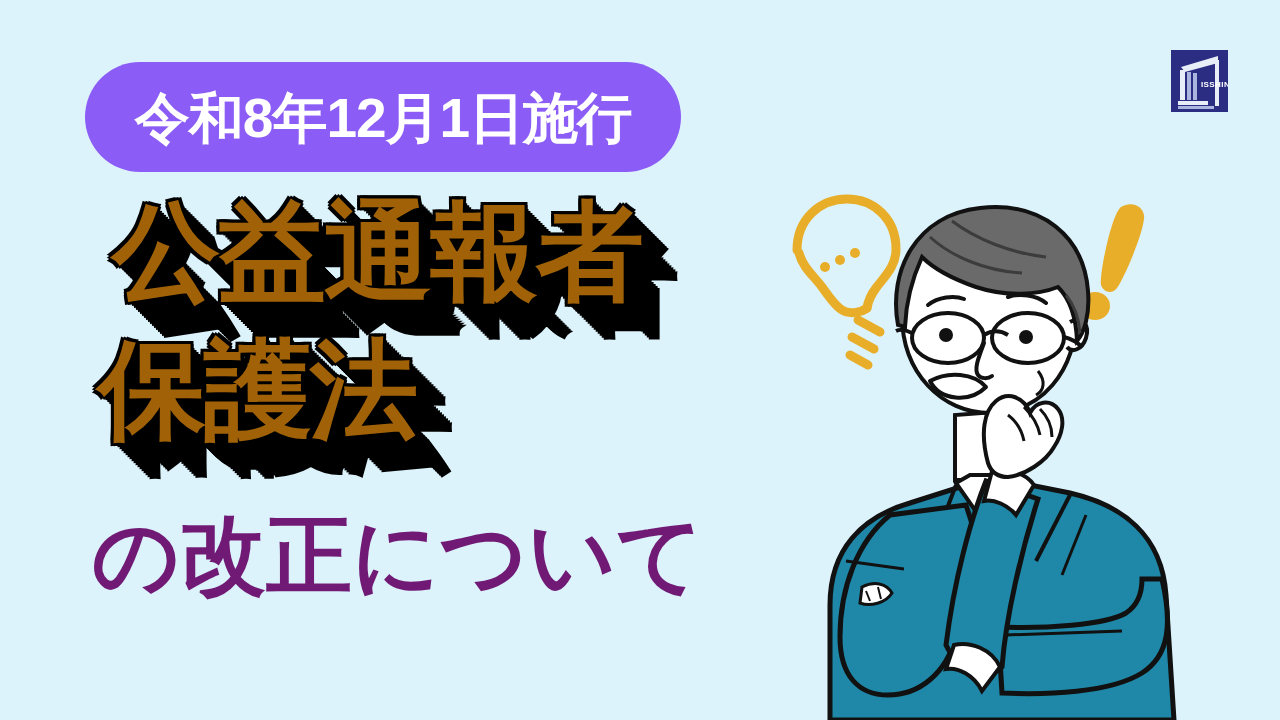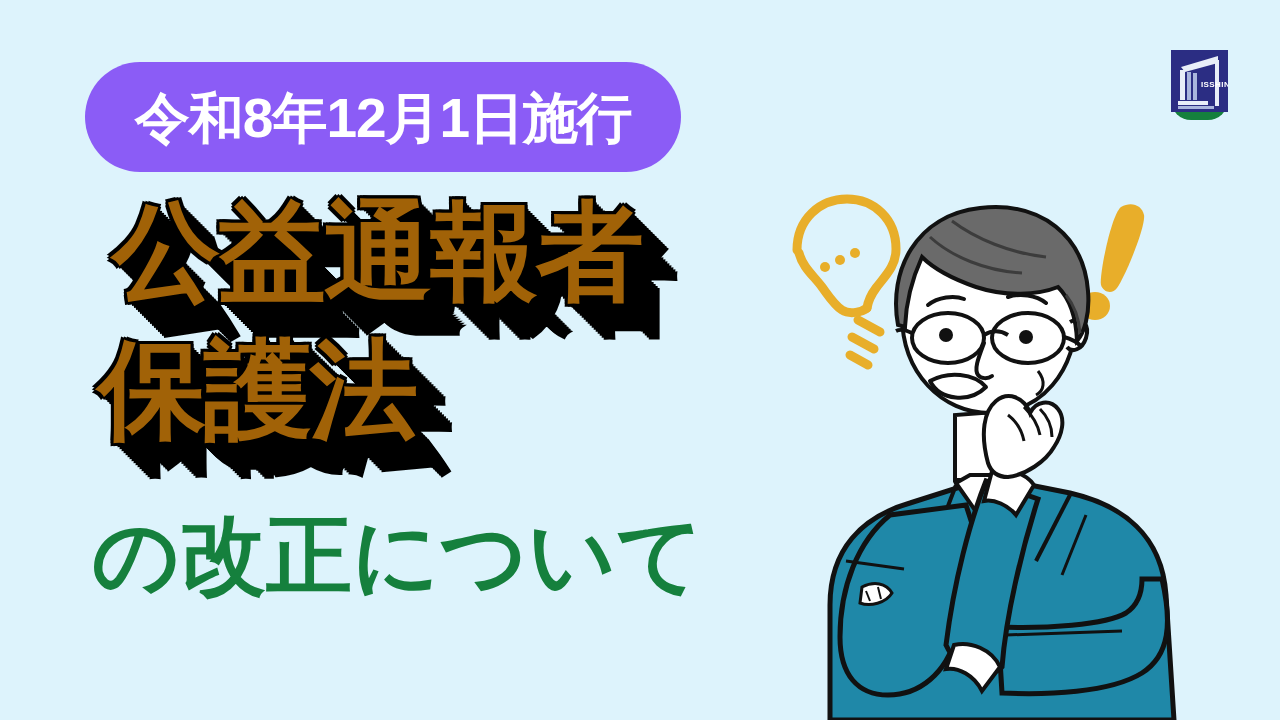--- a/index.html
+++ b/index.html
@@ -50,21 +50,21 @@
     position: absolute;
     right: 52px;
     top: 50px;
     display: flex;
     align-items: flex-start;
     gap: 10px;
   }
   .logo-mark {
     position: relative;
     width: 57px;
-    height: 70px;
+    height: 62px;
     background: #15803d;
     flex: 0 0 auto;
     border-radius: 20px;
   }
   .logo-mark svg { display: block; width: 57px; height: 62px; }
 
   .logo-text { padding-top: 2px; }
   .logo-kicker {
     font-size: 11px;
     font-weight: 700;
@@ -118,21 +118,21 @@
   }
   .hl-1 { left: 112px; top: 198px; }
   .hl-2 { left: 98px; top: 336px; }
 
   .subline {
     position: absolute;
     left: 92px;
     top: 512px;
     font-size: 86px;
     font-weight: 700;
-    color: #15803d;
+    color: #701a75;
     line-height: 1;
     letter-spacing: 0px;
     white-space: nowrap;
   }
 
   
   .illus {
     position: absolute;
     left: 770px;
     top: 175px;

